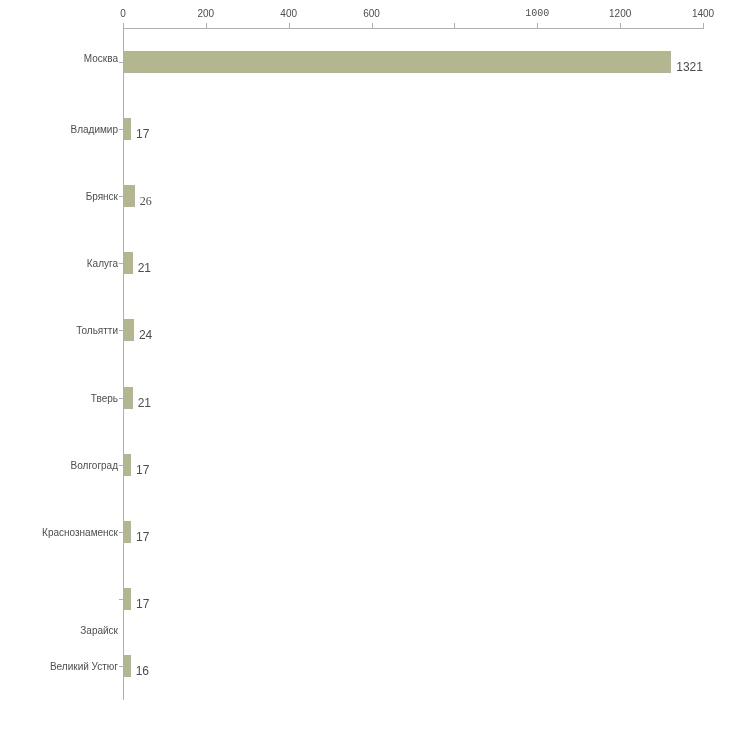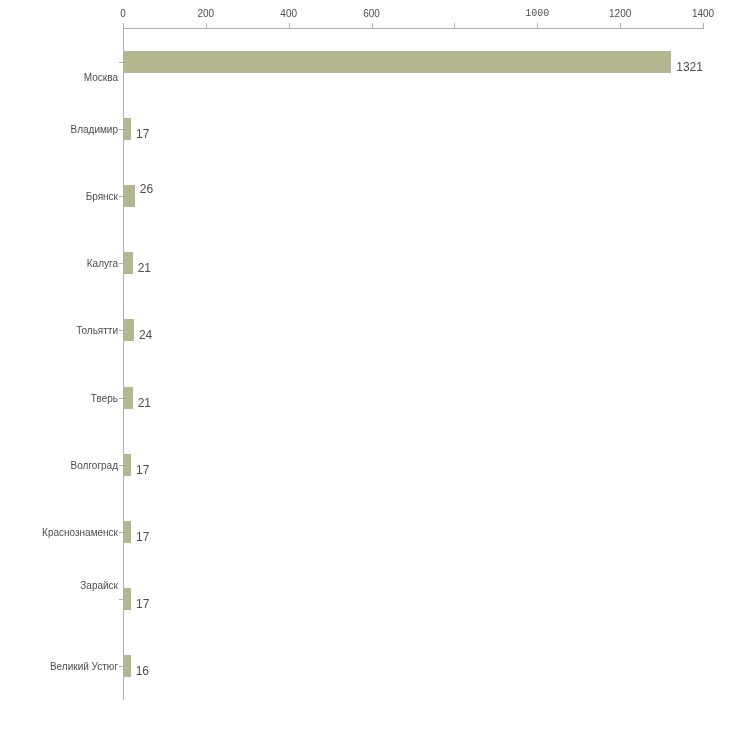--- a/index.html
+++ b/index.html
@@ -112,41 +112,41 @@
       <div class="tick-mark" style="left: 454.429px;"></div>
       <div class="tick-label" style="left: 454.429px; margin-top: 47px;">800</div>
       <div class="tick-mark" style="left: 537.286px;"></div>
       <div class="tick-label" style="left: 537.286px; font-family: Liberation Mono, monospace;">1000</div>
       <div class="tick-mark" style="left: 620.143px;"></div>
       <div class="tick-label" style="left: 620.143px;">1200</div>
       <div class="tick-mark" style="left: 703px;"></div>
       <div class="tick-label" style="left: 703px;">1400</div>
     </div>
   <div id="cat-label-col">
-      <div class="cat-label" style="top: 77px;">Москва</div>
+      <div class="cat-label" style="top: 58px;">Москва</div>
       <div class="cat-label" style="top: 128.8px;">Владимир</div>
       <div class="cat-label" style="top: 196px;">Брянск</div>
       <div class="cat-label" style="top: 263.2px;">Калуга</div>
       <div class="cat-label" style="top: 330.4px;">Тольятти</div>
       <div class="cat-label" style="top: 397.6px;">Тверь</div>
       <div class="cat-label" style="top: 464.8px; text-align: right;">Волгоград</div>
       <div class="cat-label" style="top: 532px;">Краснознаменск</div>
-      <div class="cat-label" style="top: 585px;">Зарайск</div>
+      <div class="cat-label" style="top: 630px;">Зарайск</div>
       <div class="cat-label" style="top: 666.4px;">Великий Устюг</div>
     </div>
   <div id="plot-area"></div>
 
 <div class="bar" style="left: 124px; top: 50.6px; width: 547.271px; height: 22px;"></div>
     <div class="bar-value" style="left: 676.271px; top: 66.6px;">1321</div>
     <div class="cat-tick" style="left: 119px; top: 61.6px;"></div>
     <div class="bar" style="left: 124px; top: 117.8px; width: 7.04286px; height: 22px;"></div>
     <div class="bar-value" style="left: 136.043px; top: 133.8px;">17</div>
     <div class="cat-tick" style="left: 119px; top: 128.8px;"></div>
     <div class="bar" style="left: 124px; top: 185px; width: 10.7714px; height: 22px;"></div>
-    <div class="bar-value" style="left: 139.771px; top: 189px;">26</div>
+    <div class="bar-value" style="left: 139.771px; top: 201px; font-family: Liberation Serif, serif;">26</div>
     <div class="cat-tick" style="left: 119px; top: 196px;"></div>
     <div class="bar" style="left: 124px; top: 252.2px; width: 8.7px; height: 22px;"></div>
     <div class="bar-value" style="left: 137.7px; top: 268.2px;">21</div>
     <div class="cat-tick" style="left: 119px; top: 263.2px;"></div>
     <div class="bar" style="left: 124px; top: 319.4px; width: 9.94286px; height: 22px;"></div>
     <div class="bar-value" style="left: 138.943px; top: 335.4px;">24</div>
     <div class="cat-tick" style="left: 119px; top: 330.4px;"></div>
     <div class="bar" style="left: 124px; top: 386.6px; width: 8.7px; height: 22px;"></div>
     <div class="bar-value" style="left: 137.7px; top: 402.6px;">21</div>
     <div class="cat-tick" style="left: 119px; top: 397.6px;"></div>

